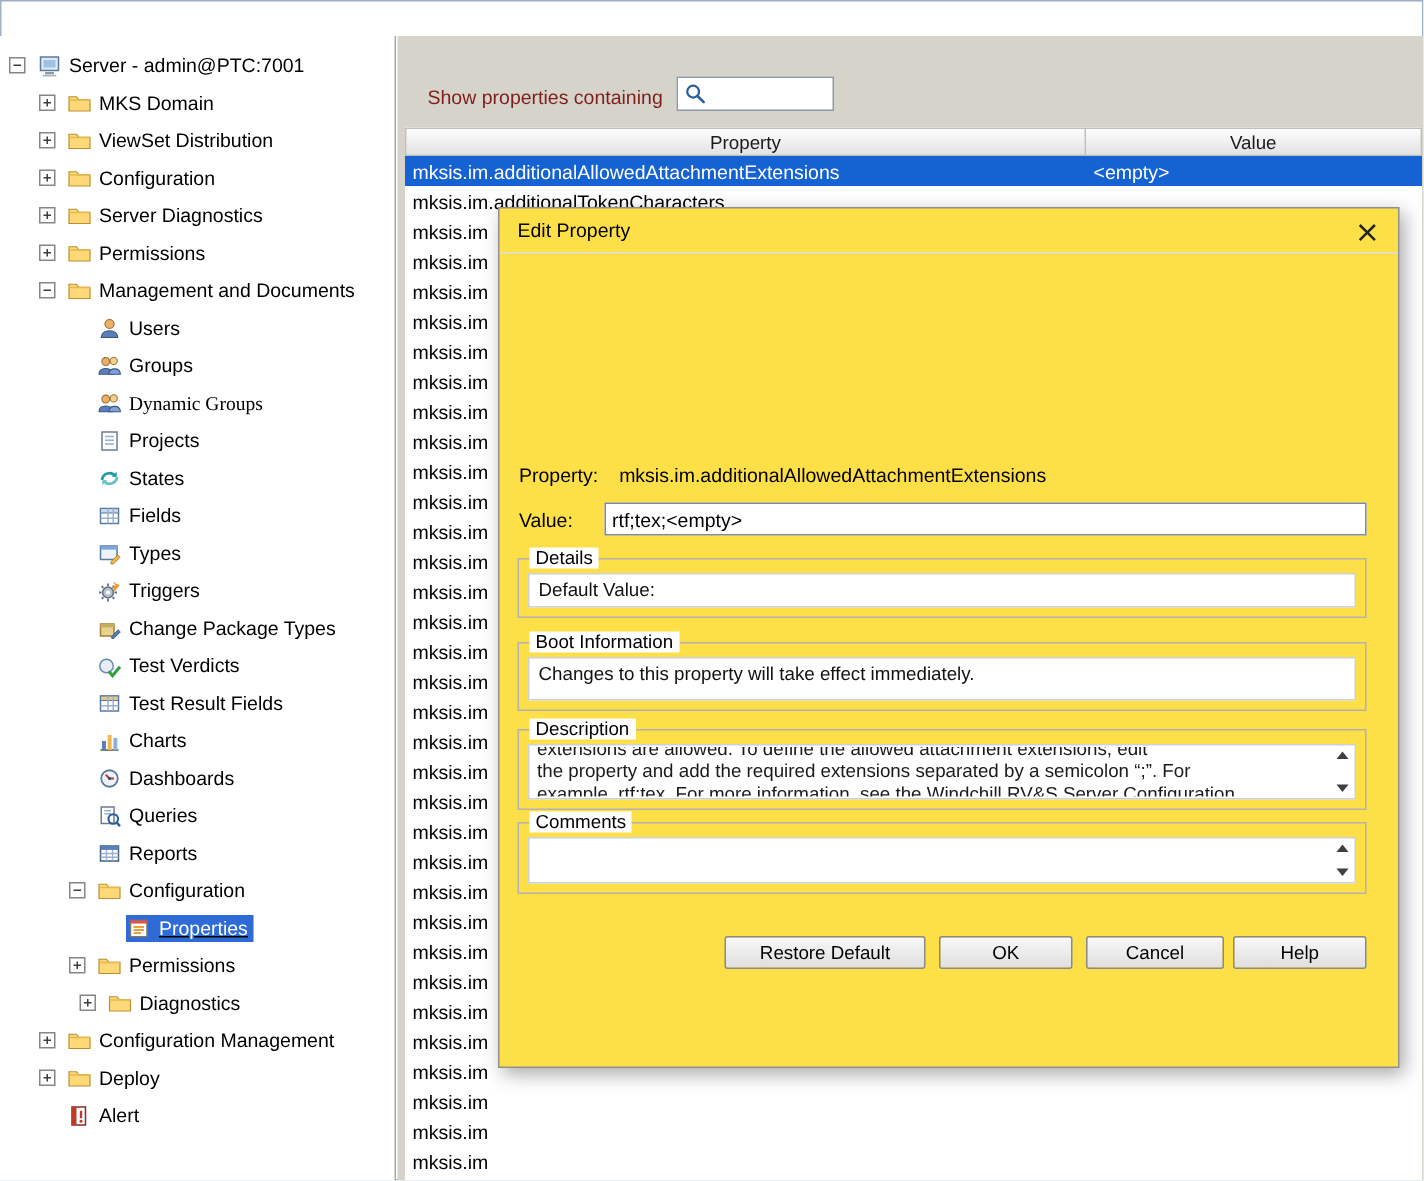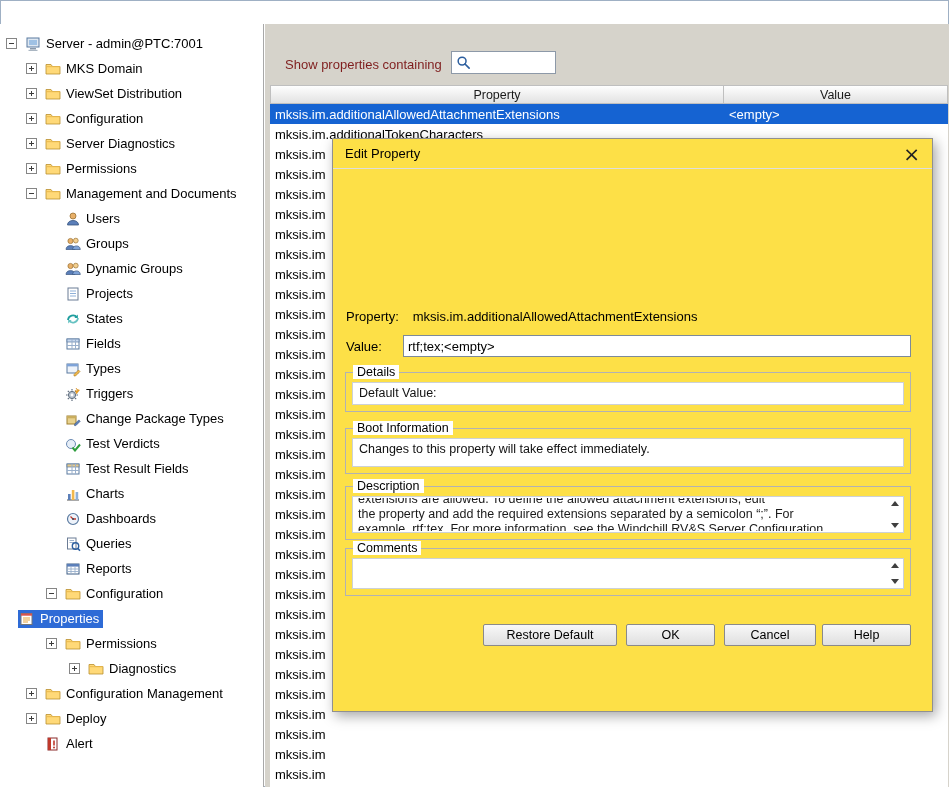--- a/index.html
+++ b/index.html
@@ -196,21 +196,21 @@
             <svg viewBox="0 0 16 16">
               <circle cx="5.5" cy="5" r="2.6" fill="#e8b069" stroke="#9a7132" stroke-width=".7"></circle>
               <path d="M1 13.5c0-2.6 2-3.9 4.5-3.9S10 10.9 10 13.5z" fill="#5b7fb9" stroke="#39567f" stroke-width=".7"></path>
               <circle cx="10.8" cy="4.6" r="2.4" fill="#f3cf8e" stroke="#9a7132" stroke-width=".7"></circle>
               <path d="M7.5 13.5c.2-2.4 1.8-3.6 4-3.6s3.6 1.2 3.8 3.6z" fill="#7ea3d8" stroke="#39567f" stroke-width=".7"></path>
             </svg>
           </span>
           <span class="tree-label">Groups</span>
         </span>
       </div>
-      <div class="tree-row" style="padding-left: 46px;">
+      <div class="tree-row" style="padding-left: 46px; font-family: Liberation Serif, serif;">
         <span class="exp-spacer"></span>
         <span class="node">
           <span class="tree-icon">
             <svg viewBox="0 0 16 16">
               <circle cx="5.5" cy="5" r="2.6" fill="#e8b069" stroke="#9a7132" stroke-width=".7"></circle>
               <path d="M1 13.5c0-2.6 2-3.9 4.5-3.9S10 10.9 10 13.5z" fill="#5b7fb9" stroke="#39567f" stroke-width=".7"></path>
               <circle cx="10.8" cy="4.6" r="2.4" fill="#f3cf8e" stroke="#9a7132" stroke-width=".7"></circle>
               <path d="M7.5 13.5c.2-2.4 1.8-3.6 4-3.6s3.6 1.2 3.8 3.6z" fill="#7ea3d8" stroke="#39567f" stroke-width=".7"></path>
             </svg>
           </span>
@@ -380,21 +380,21 @@
         <span class="node">
           <span class="tree-icon">
             <svg viewBox="0 0 16 16">
               <path d="M1 3.5h5l1.5 2H15V13H1z" fill="#ffd978" stroke="#b98f2f" stroke-width=".8"></path>
               <path d="M1 5.7h14" stroke="#e9b84d" stroke-width="1"></path>
             </svg>
           </span>
           <span class="tree-label">Configuration</span>
         </span>
       </div>
-      <div class="tree-row selected" style="">
+      <div class="tree-row selected" style="padding-left: 66px; text-decoration: underline;">
         <span class="exp-spacer"></span>
         <span class="node">
           <span class="tree-icon">
             <svg viewBox="0 0 16 16">
               <rect x="2" y="2.5" width="11" height="11" fill="#fff" stroke="#777"></rect>
               <rect x="2" y="2.5" width="11" height="2.2" fill="#d9534f"></rect>
               <path d="M4 7h7M4 9h7M4 11h5" stroke="#e8a33d" stroke-width="1.2"></path>
             </svg>
           </span>
           <span class="tree-label">Properties</span>
@@ -405,21 +405,21 @@
         <span class="node">
           <span class="tree-icon">
             <svg viewBox="0 0 16 16">
               <path d="M1 3.5h5l1.5 2H15V13H1z" fill="#ffd978" stroke="#b98f2f" stroke-width=".8"></path>
               <path d="M1 5.7h14" stroke="#e9b84d" stroke-width="1"></path>
             </svg>
           </span>
           <span class="tree-label">Permissions</span>
         </span>
       </div>
-      <div class="tree-row" style="padding-left: 69px;">
+      <div class="tree-row" style="padding-left: 53px;">
         <span class="expander plus"></span>
         <span class="node">
           <span class="tree-icon">
             <svg viewBox="0 0 16 16">
               <path d="M1 3.5h5l1.5 2H15V13H1z" fill="#ffd978" stroke="#b98f2f" stroke-width=".8"></path>
               <path d="M1 5.7h14" stroke="#e9b84d" stroke-width="1"></path>
             </svg>
           </span>
           <span class="tree-label">Diagnostics</span>
         </span>

